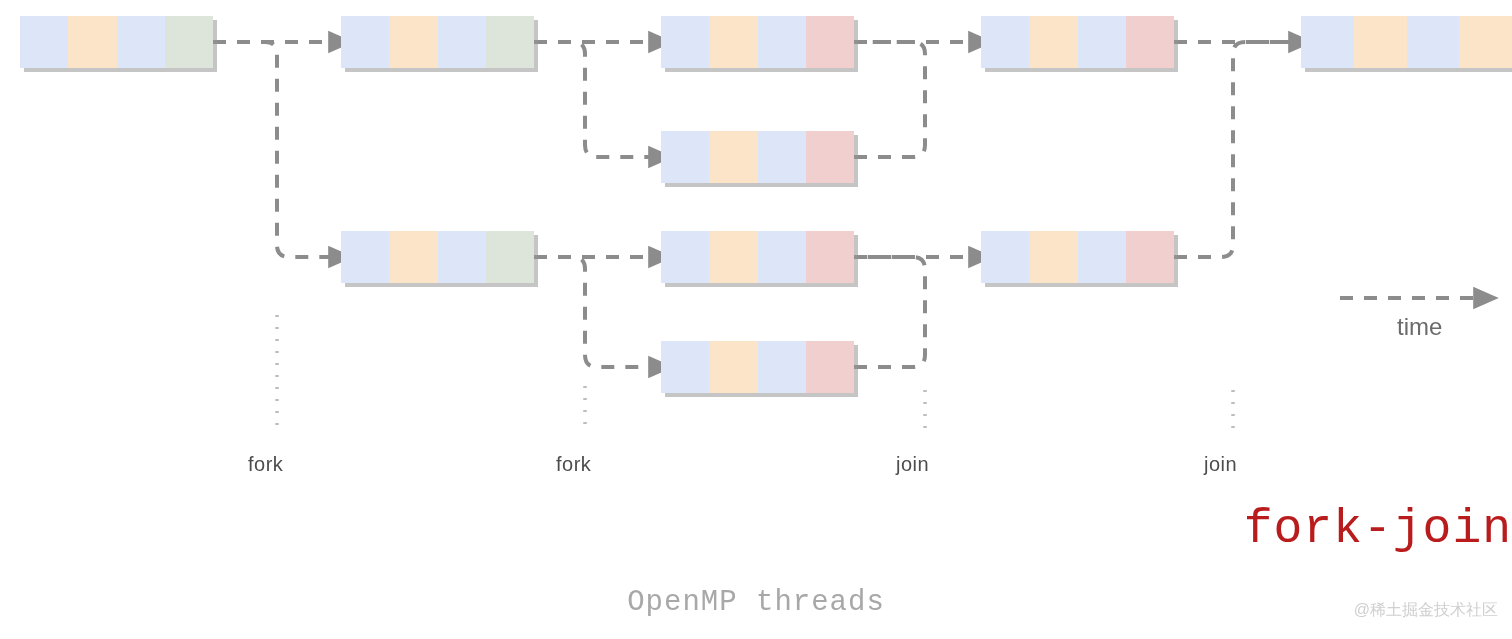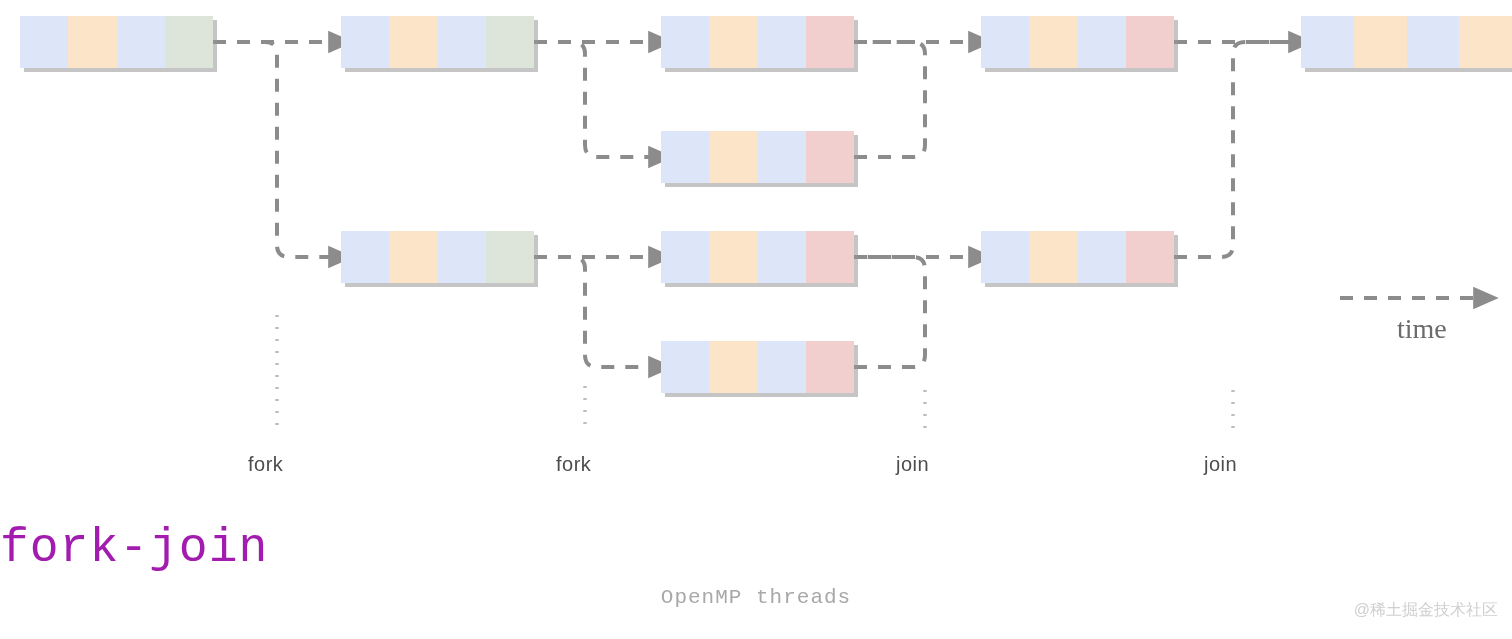--- a/index.html
+++ b/index.html
@@ -37,44 +37,44 @@
   .label-txt {
     position: absolute;
     font-family: Liberation Sans, sans-serif;
     font-size: 20px;
     color: #4d4d4d;
     letter-spacing: 0.5px;
     white-space: nowrap;
   }
   .time-label {
     position: absolute;
-    font-family: Liberation Serif, serif;
-    font-size: 28px;
+    font-family: Liberation Sans, sans-serif;
+    font-size: 24px;
     color: #6b6b6b;
     white-space: nowrap;
   }
   #title {
     position: absolute;
     left: 0;
-    top: 521px;
-    width: 1512px;
-    text-align: left;
+    top: 502px;
+    width: 1512px;
+    text-align: right;
     font-family: "Liberation Mono", "DejaVu Sans Mono", monospace;
     font-size: 48px;
-    color: #a21caf;
+    color: #b91c1c;
     letter-spacing: 1px;
   }
   #subtitle {
     position: absolute;
     left: 0;
     top: 586px;
     width: 1512px;
     text-align: center;
     font-family: "Liberation Mono", "DejaVu Sans Mono", monospace;
-    font-size: 21px;
+    font-size: 29px;
     color: #a8a8a8;
     letter-spacing: 1px;
   }
   #watermark {
     position: absolute;
     right: 14px;
     top: 600px;
     font-family: "Liberation Sans", "DejaVu Sans", sans-serif;
     font-size: 16px;
     color: #cfcfcf;

